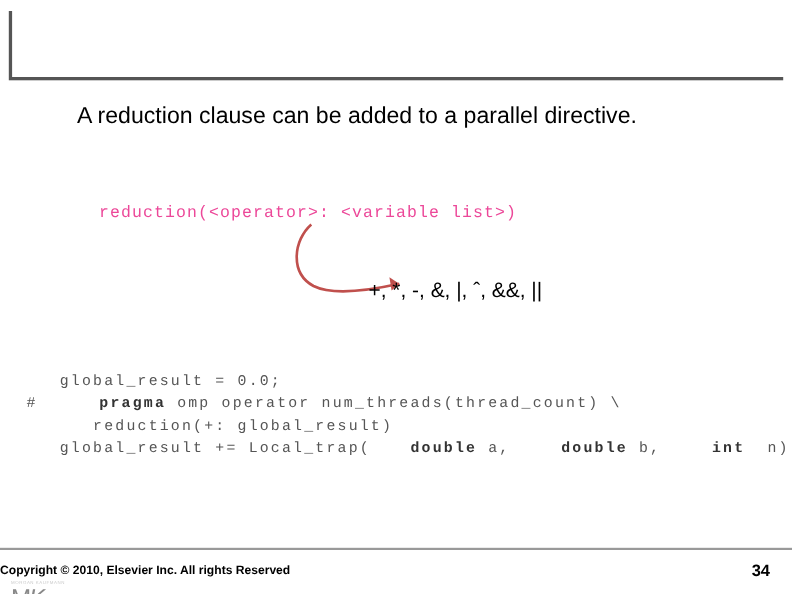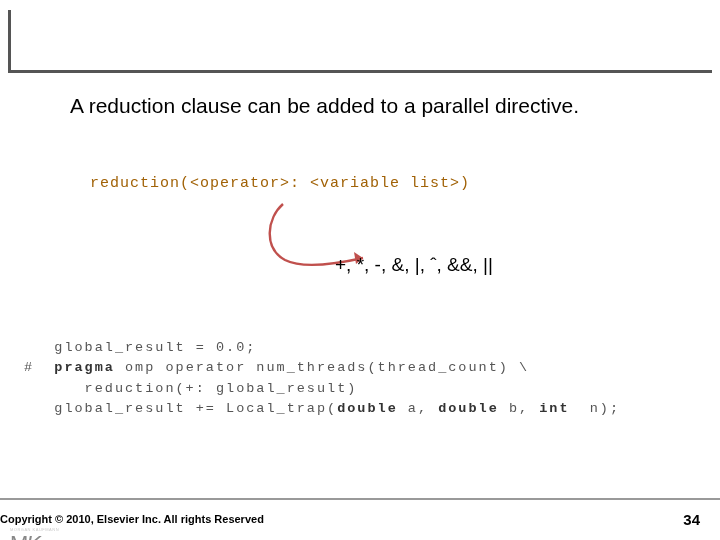--- a/index.html
+++ b/index.html
@@ -39,25 +39,25 @@
     position: absolute;
     top: 92px;
     left: 70px;
     width: 560px;
     font-size: 21px;
     color: #000;
     line-height: 1.3;
   }
   .code1 {
     position: absolute;
-    top: 175px;
+    top: 185px;
     left: 90px;
     font-family: "Courier New", monospace;
     font-size: 15px;
-    color: #a16207;
+    color: #ec4899;
     letter-spacing: 1px;
   }
   .arrow {
     position: absolute;
     top: 198px;
     left: 255px;
     width: 140px;
     height: 80px;
   }
   .oplist {
@@ -74,20 +74,21 @@
     font-family: "Courier New", monospace;
     font-size: 13.5px;
     color: #555;
     letter-spacing: 2px;
     line-height: 1.5;
     white-space: pre;
   }
   .code2 b {
     color: #333;
     font-weight: bold;
+    margin-left: 36px;
   }
   .bottom-rule {
     position: absolute;
     bottom: 40px;
     left: 0;
     right: 0;
     height: 2px;
     background: #999;
   }
   .logo {

